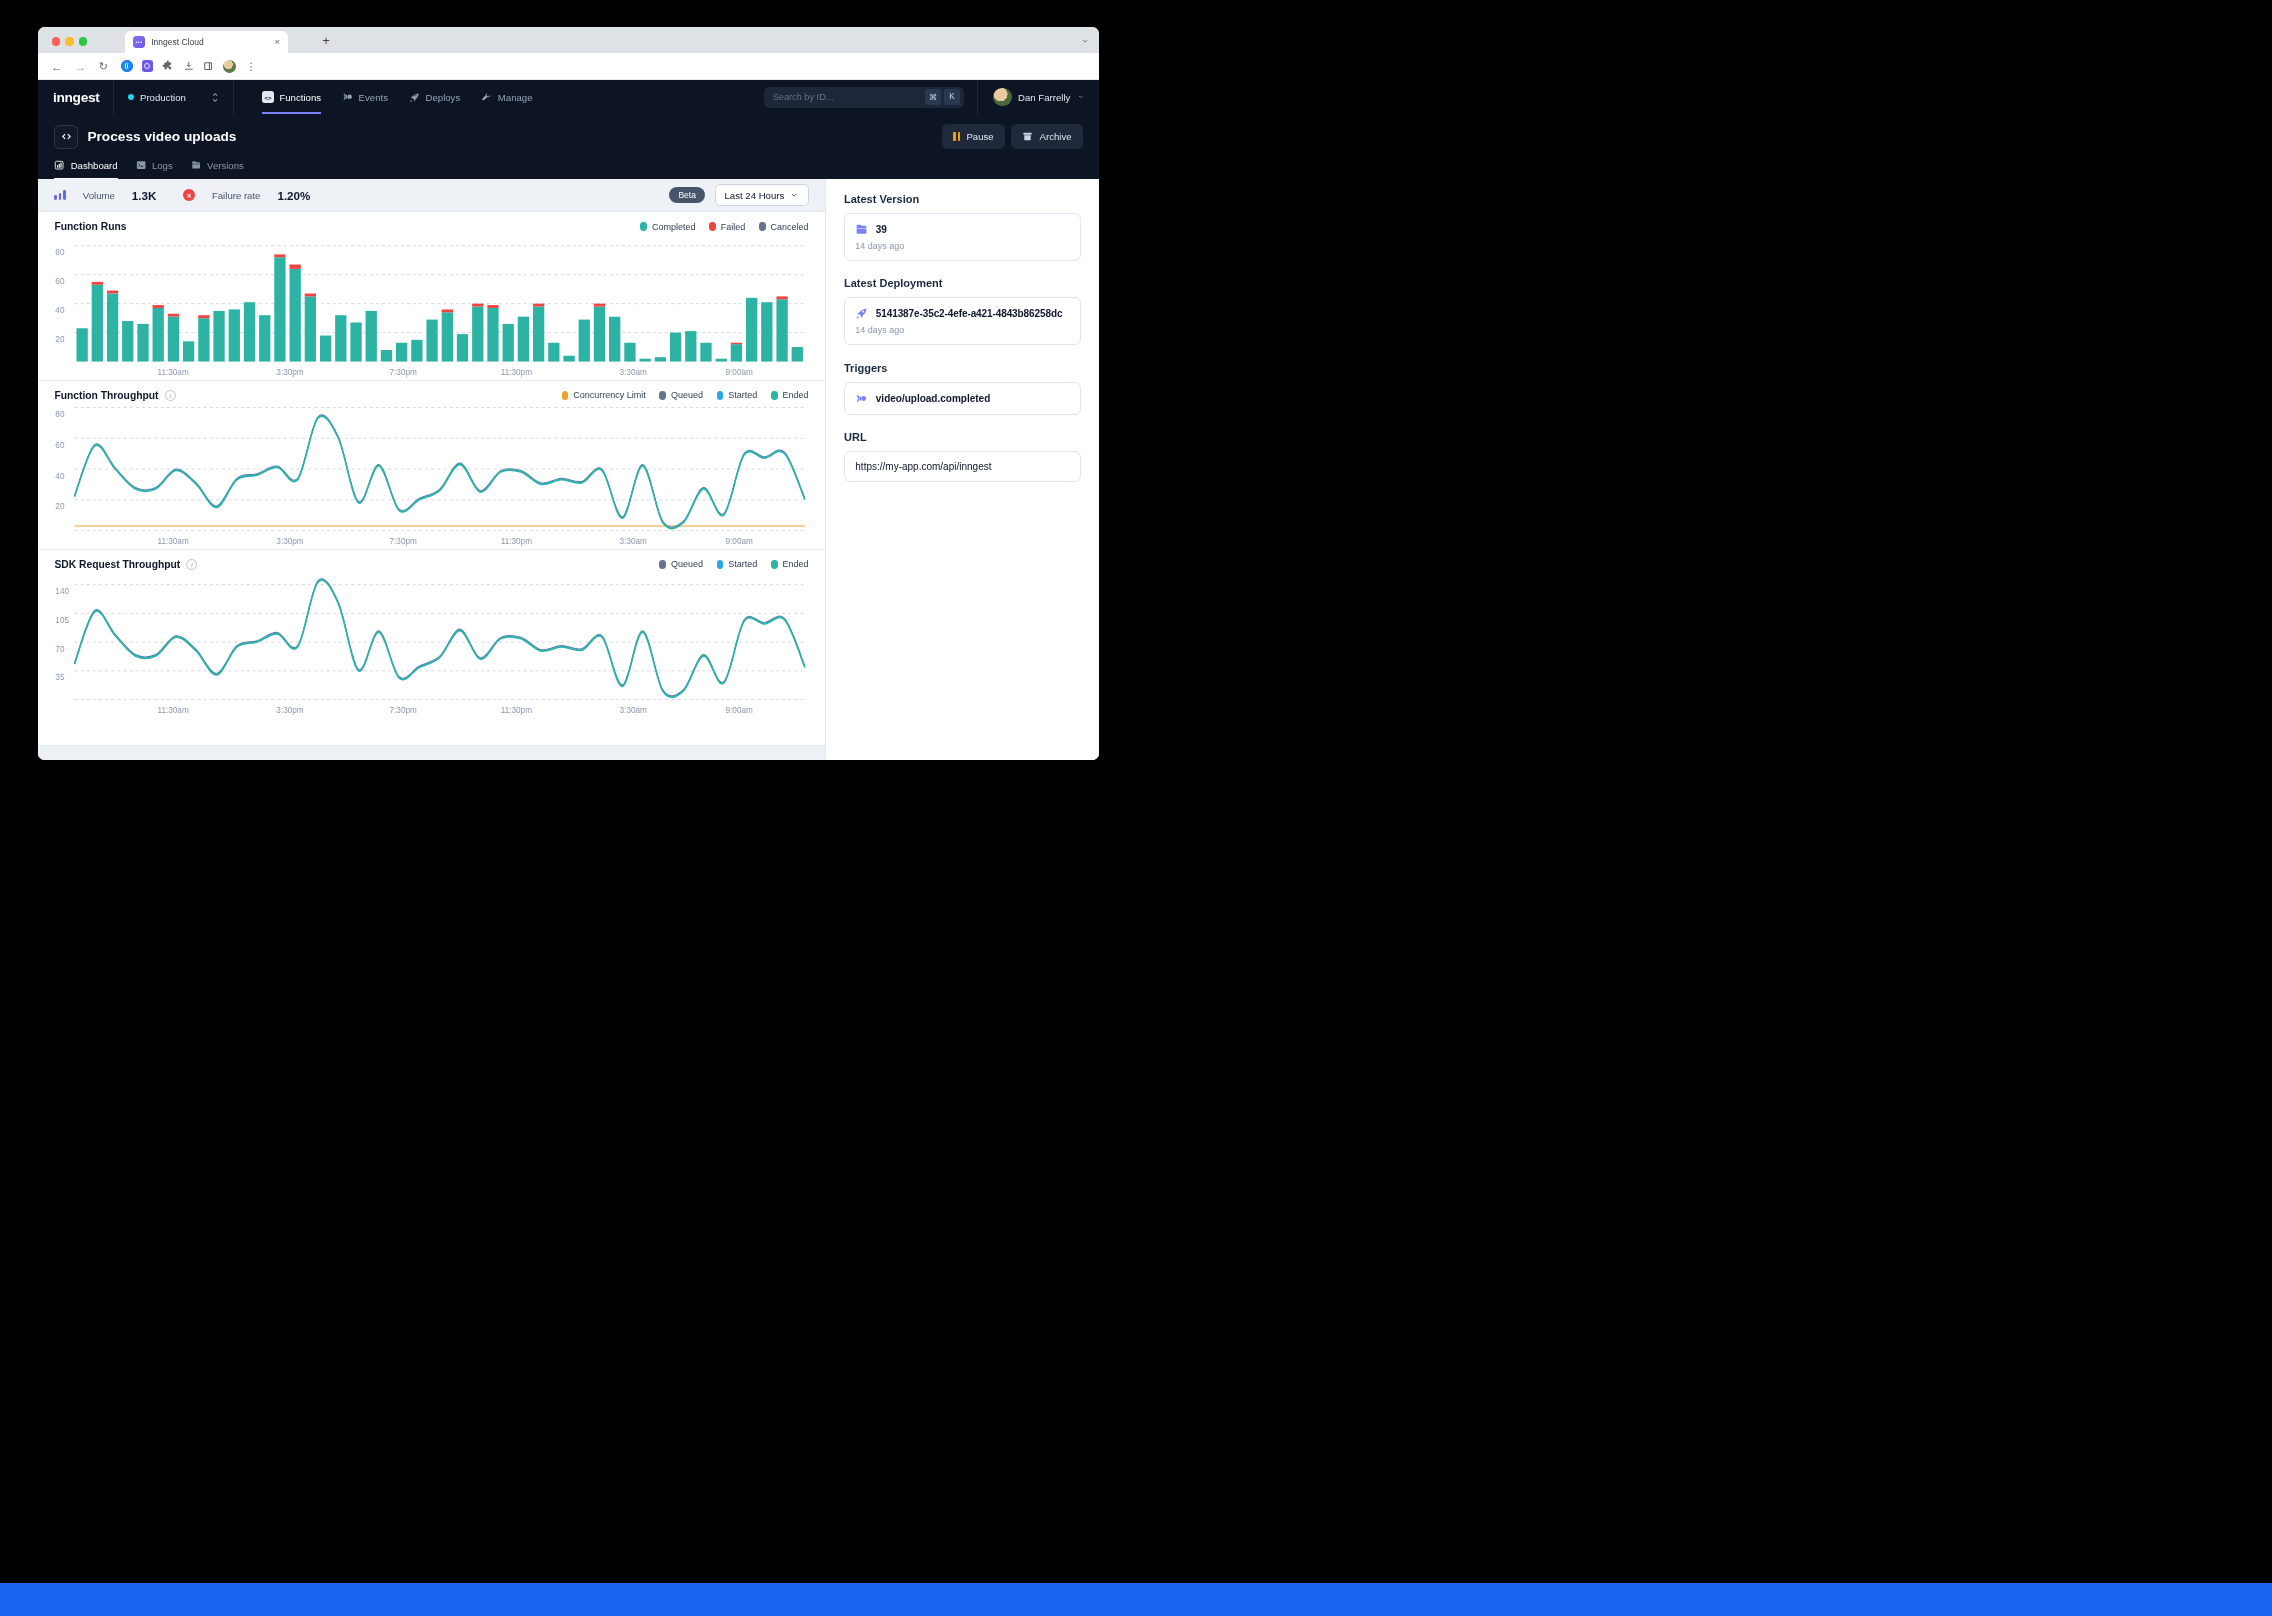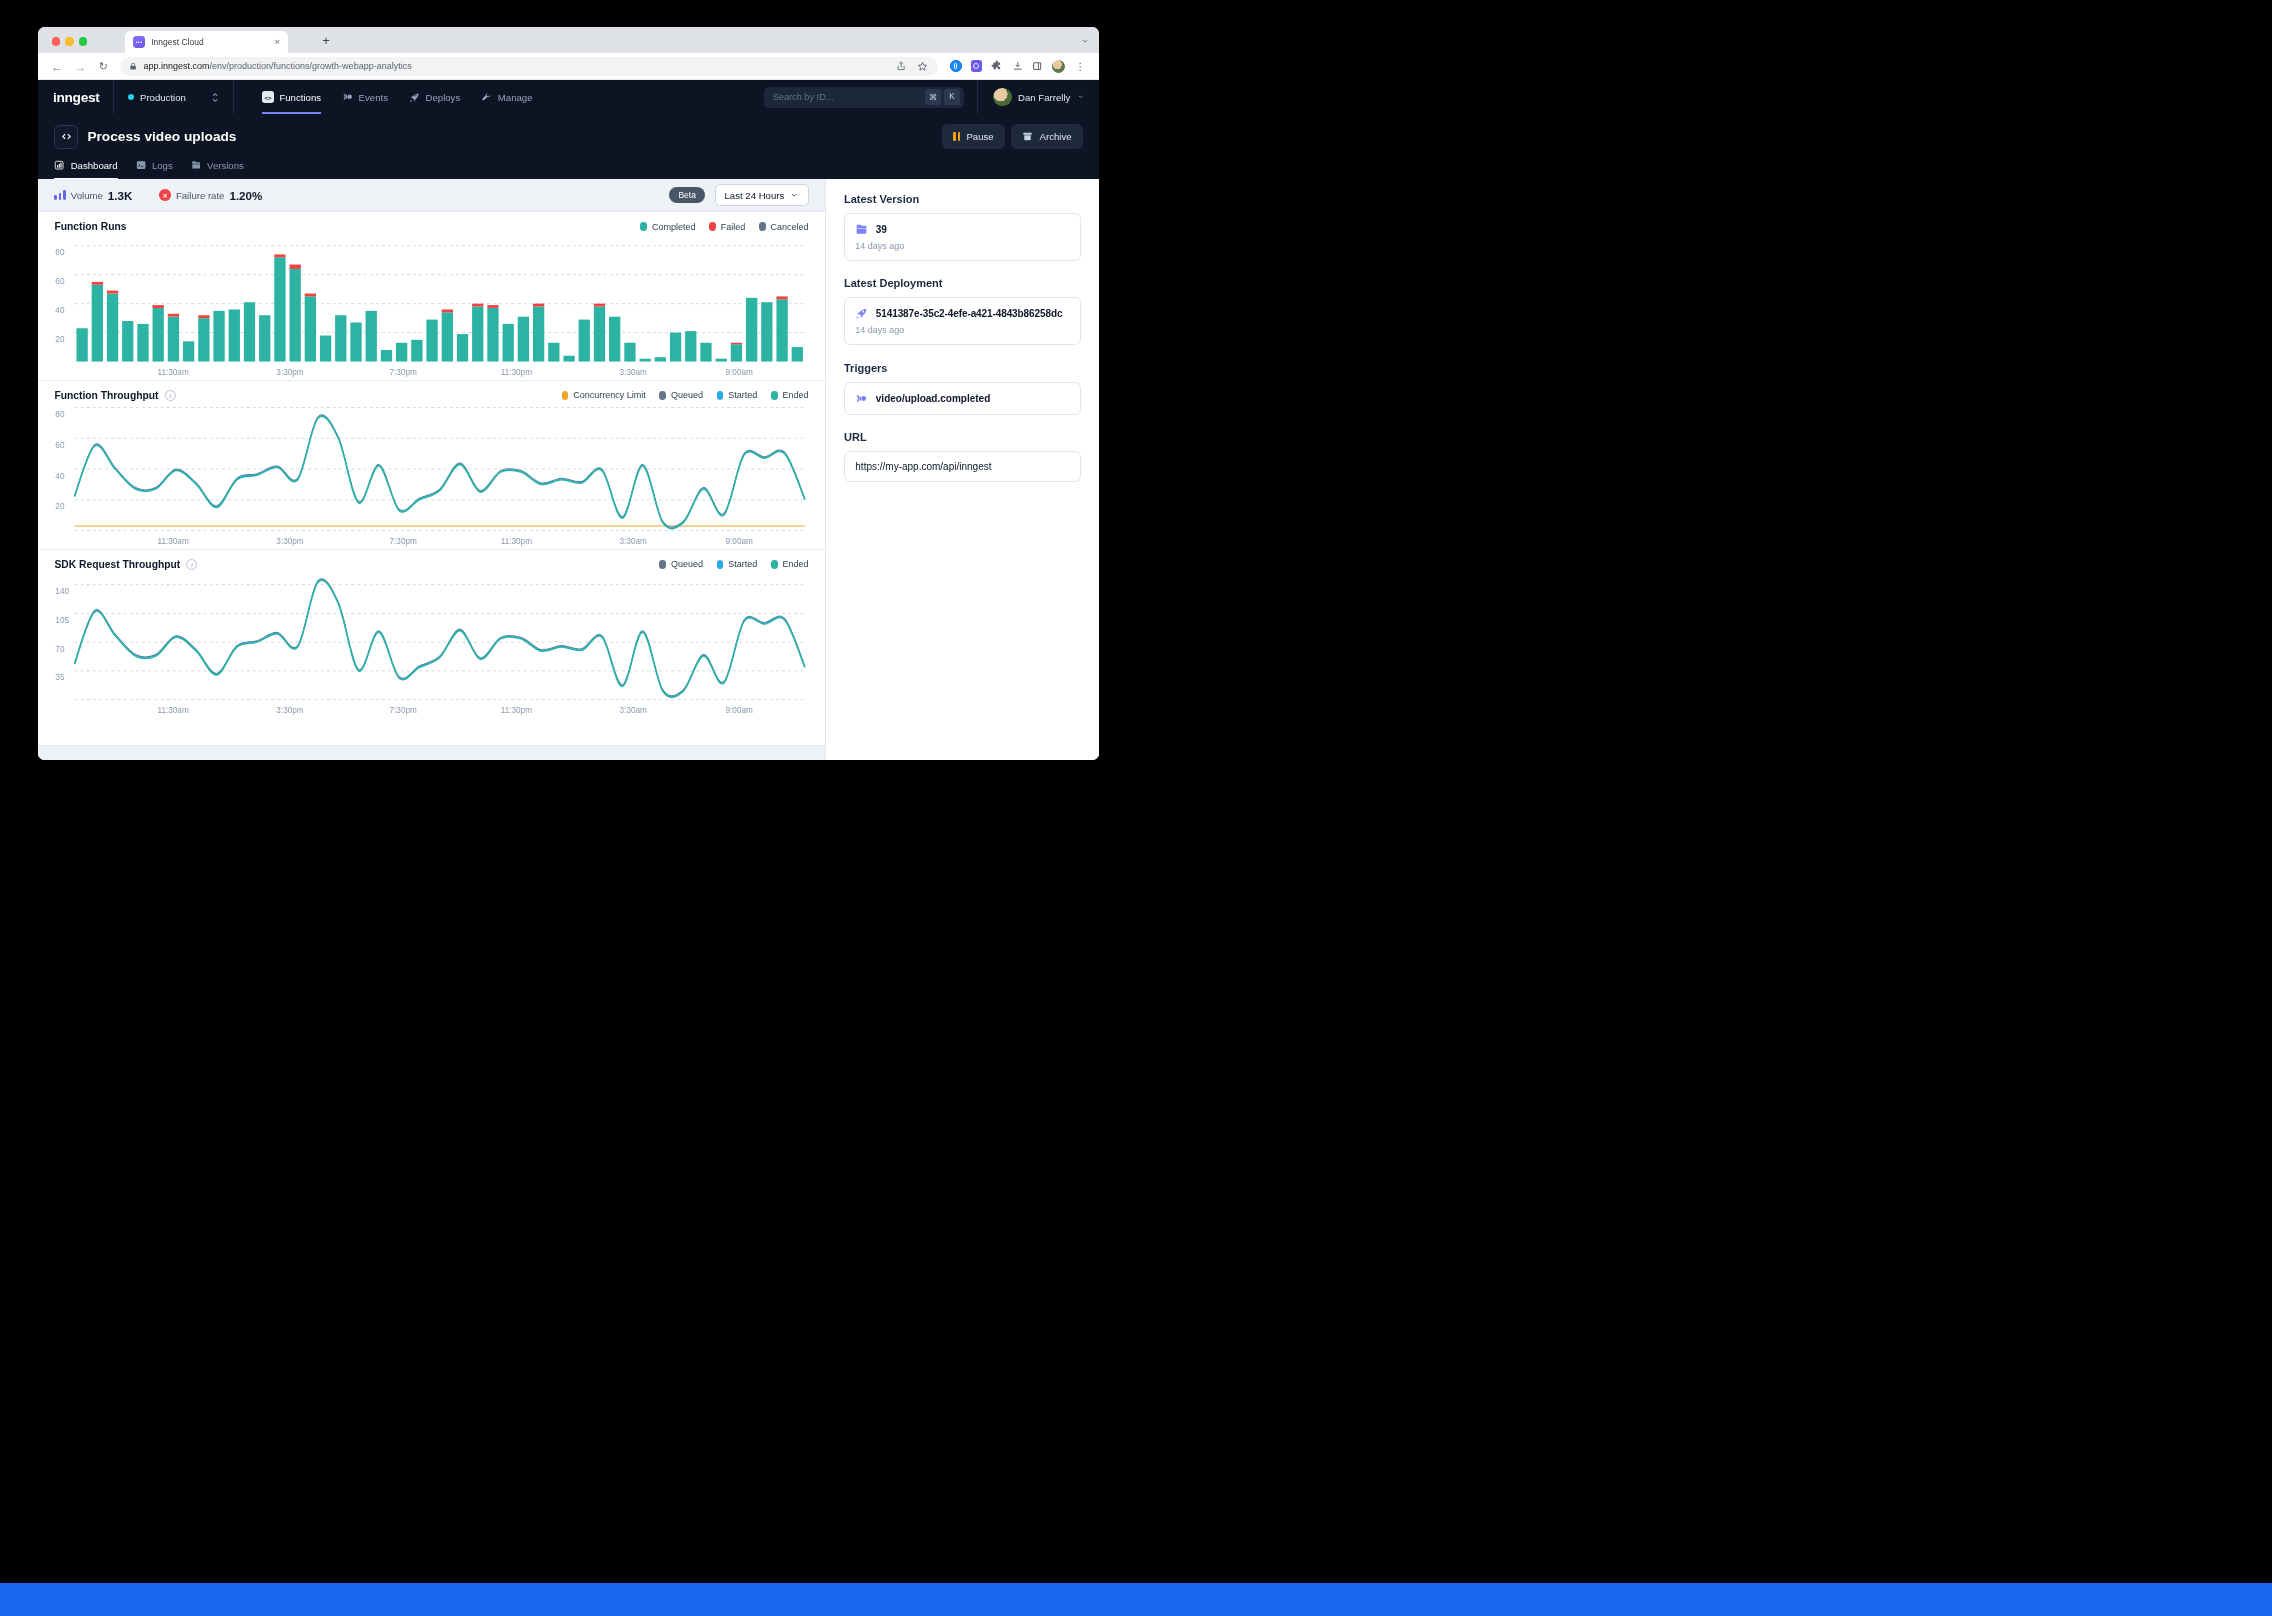--- a/index.html
+++ b/index.html
@@ -90,21 +90,21 @@
   .header-tabs { display:flex; gap:18px; margin-top:10.3px; }
   .htab { display:flex; align-items:center; gap:6px; font-size:9.6px; color:#8a97ab;
     padding-bottom:7.5px; border-bottom:1.4px solid transparent; }
   .htab.active { color:#fff; border-bottom-color:#fff; }
 
   
   .content { flex:1; display:flex; min-height:0; background:#fff; }
   .main-col { width:788px; display:flex; flex-direction:column; border-right:0.7px solid #e2e8f0; min-height:0;}
   .stats-row { height:33px; background:#eef2f7; border-bottom:0.7px solid #e2e8f0; display:flex;
     align-items:center; padding:0 16.4px; gap:27px; flex-shrink:0; }
-  .stat { display:flex; align-items:center; gap:5px; }
+  .stat { display:flex; align-items:center; gap:17px; }
   .vol-icon { display:flex; gap:1.7px; align-items:flex-end; }
   .vol-icon i { width:2.7px; background:#6366f1; border-radius:1.4px; display:block; }
   .stat-label { font-size:9.6px; color:#475569; }
   .stat-value { font-size:11.6px; font-weight:700; color:#0f172a; }
   .fail-icon { width:11.6px; height:11.6px; border-radius:50%; background:#ef4444; color:#fff; font-size:6.2px;
     font-weight:700; display:flex; align-items:center; justify-content:center; }
   .stats-right { margin-left:auto; display:flex; align-items:center; gap:9.6px; }
   .beta-pill { background:#475569; color:#fff; font-size:8.5px; border-radius:683px; padding:3.4px 9px; }
   .range-btn { background:#fff; border:0.7px solid #cbd5e1; border-radius:4.8px; height:22.6px; padding:0 9px;
     display:flex; align-items:center; gap:6.2px; font-size:9.6px; color:#0f172a; }
@@ -157,34 +157,20 @@
       <svg width="8.2" height="8.2" viewBox="0 0 24 24" fill="none" stroke="currentColor" stroke-width="2.5">
           <path d="M6 9l6 6 6-6"></path>
         </svg>
     </span>
   </div>
 
   <div class="chrome-toolbar">
     <span class="nav-arrow">←</span>
     <span class="nav-arrow fwd">→</span>
     <span class="reload">↻</span>
-    <div class="url-pill">
-      <svg width="8.2" height="9" viewBox="0 0 24 24" fill="#5f6368">
-          <path d="M6 10V8a6 6 0 1 1 12 0v2h1a1 1 0 0 1 1 1v9a1 1 0 0 1-1 1H5a1 1 0 0 1-1-1v-9a1 1 0 0 1 1-1h1zm2 0h8V8a4 4 0 1 0-8 0v2z"></path>
-        </svg>
-      <span class="url-text"><b style="font-weight:400">app.inngest.com</b><span class="path">/env/production/functions/growth-webapp-analytics</span></span>
-      <span class="pill-right">
-        <svg width="10.3" height="10.3" viewBox="0 0 24 24" fill="none" stroke="#5f6368" stroke-width="2">
-            <path d="M12 3v12M8 6l4-4 4 4M5 11v9h14v-9"></path>
-          </svg>
-        <svg width="11" height="11" viewBox="0 0 24 24" fill="none" stroke="#5f6368" stroke-width="2">
-            <path d="M12 3l2.7 5.8 6.3.7-4.7 4.3 1.3 6.2-5.6-3.2-5.6 3.2 1.3-6.2L3 9.5l6.3-.7z"></path>
-          </svg>
-      </span>
-    </div>
     <div class="ext-row">
       <span class="onepass">
           <i></i>
         </span>
       <span class="purple-ext">
           <i></i>
         </span>
       <svg width="11.6" height="11.6" viewBox="0 0 24 24" fill="#5f6368">
           <path d="M10 3a2 2 0 0 1 4 0v2h4a1 1 0 0 1 1 1v4h-2a2 2 0 0 0 0 4h2v4a1 1 0 0 1-1 1h-4v-2a2 2 0 0 0-4 0v2H6a1 1 0 0 1-1-1v-4H3a2 2 0 0 1 0-4h2V6a1 1 0 0 1 1-1h4V3z"></path>
         </svg>

